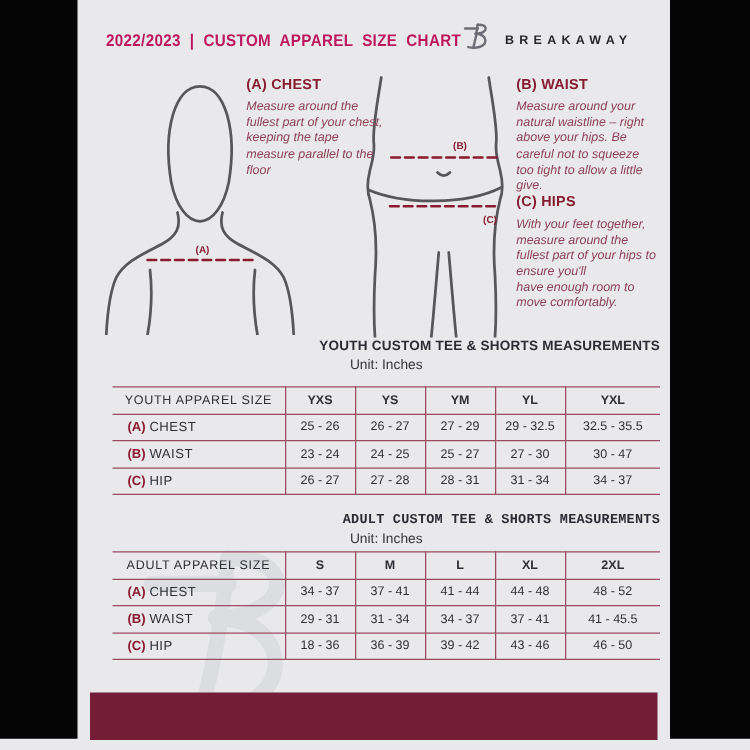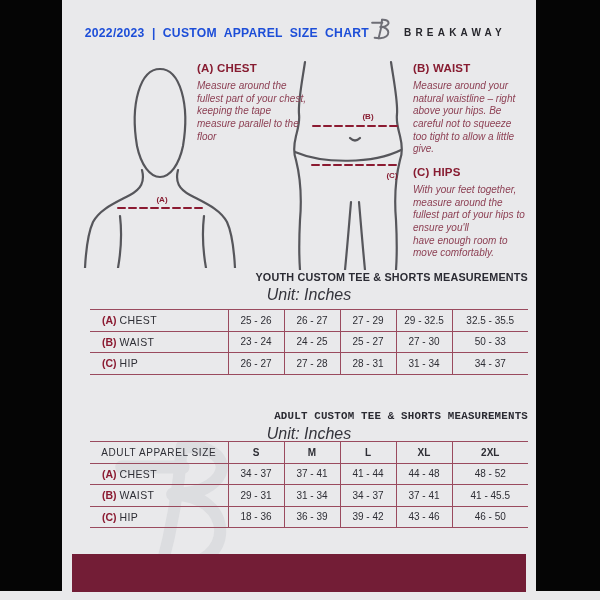--- a/index.html
+++ b/index.html
@@ -5,47 +5,47 @@
   html,body{margin:0;padding:0;background:#cfcfd2;}
   .canvas{position:relative;width:600px;height:600px;background:#e9e9eb;overflow:hidden;
           font-family:"Liberation Sans",sans-serif;}
   .bar{position:absolute;top:0;height:591px;background:#050505;}
   .bar.left{left:0;width:62px;}
   .bar.right{left:536px;width:64px;}
   .doc{position:absolute;left:62px;top:0;width:474px;height:600px;}
 
   
   .doc-title{position:absolute;top:25px;left:0;width:330px;text-align:center;
-             font-size:13.5px;font-weight:700;color:#1d4ed8;letter-spacing:.3px;word-spacing:4px;}
+             font-size:13.5px;font-weight:700;color:#be185d;letter-spacing:.3px;word-spacing:4px;}
   .doc-title span{display:inline-block;transform:scaleX(.9);transform-origin:center;white-space:nowrap;}
   .logo{position:absolute;top:16px;left:306px;display:flex;align-items:center;gap:9px;}
   .logo-glyph{width:27px;height:27px;color:#6e6e76;}
   .wordmark{font-size:10px;font-weight:700;letter-spacing:4.2px;color:#26262c;padding-top:6px;}
 
   
   .section{position:absolute;}
   .sec-h{font-size:11.5px;font-weight:700;color:#871c31;letter-spacing:.2px;}
   .sec-p{margin-top:6px;font-size:10px;font-style:italic;font-weight:500;color:#8d4054;
          line-height:1.27;white-space:pre-line;}
   .sec-chest{left:135px;top:62px;width:110px;}
   .sec-waist{left:351px;top:62px;width:110px;}
-  .sec-hips{left:351px;top:166px;width:116px;}
+  .sec-hips{left:351px;top:156px;width:116px;}
 
   .fig{position:absolute;}
   .fig-upper{left:13px;top:56px;}
   .fig-lower{left:226px;top:60px;}
   .fig path{fill:none;stroke:#56565b;stroke-width:2.2;stroke-linecap:round;}
   .fig .dash{stroke:#8b1a31;stroke-width:2;stroke-dasharray:7 4;}
   .fig text{font-family:"Liberation Sans",sans-serif;font-size:8px;font-weight:700;fill:#871c31;}
 
   
   .tbl-title{position:absolute;left:28px;width:438px;text-align:right;
              font-size:10.8px;font-weight:700;color:#2b2b33;letter-spacing:.2px;}
   .tbl-unit{position:absolute;left:28px;width:438px;text-align:center;
-            font-size:16px;font-style:italic;font-weight:500;color:#34343c;}
+            font-size:11px;font-weight:500;color:#34343c;}
   .t-youth-title{top:271px;} .t-youth-unit{top:286px;}
   .t-adult-title{top:410px;font-family:Liberation Mono, monospace;} .t-adult-unit{top:425px;}
 
   
   .size-table{position:absolute;left:28px;width:438px;border-collapse:collapse;
               border-left:hidden;border-right:hidden;table-layout:fixed;}
   .youth{top:309px;} .adult{top:441px;}
   .size-table td{border:1.4px solid #9a4a5e;height:20.5px;padding:0;text-align:center;
                  vertical-align:middle;font-size:10px;color:#2e2e35;}
   .col-label{width:138px;} .col-s{width:56px;} .col-last{width:76px;}
@@ -135,35 +135,43 @@
     <table class="size-table youth">
       <colgroup>
           <col class="col-label">
           <col class="col-s">
           <col class="col-s">
           <col class="col-s">
           <col class="col-s">
           <col class="col-last">
         </colgroup>
       <tbody>
+          <tr>
+        <td class="h-label">YOUTH APPAREL SIZE</td>
+        <td class="h-size">YXS</td>
+        <td class="h-size">YS</td>
+        <td class="h-size">YM</td>
+        <td class="h-size">YL</td>
+        <td class="h-size">YXL</td>
+      </tr>
       <tr>
         <td class="c-label"><span class="pfx">(A)</span> <span class="lbl">CHEST</span></td>
         <td>25 - 26</td>
         <td>26 - 27</td>
         <td>27 - 29</td>
         <td>29 - 32.5</td>
         <td>32.5 - 35.5</td>
       </tr>
       <tr>
         <td class="c-label"><span class="pfx">(B)</span> <span class="lbl">WAIST</span></td>
         <td>23 - 24</td>
         <td>24 - 25</td>
         <td>25 - 27</td>
         <td>27 - 30</td>
-        <td>50 - 33</td>
+        <td>30 - 47</td>
       </tr>
       <tr>
         <td class="c-label"><span class="pfx">(C)</span> <span class="lbl">HIP</span></td>
         <td>26 - 27</td>
         <td>27 - 28</td>
         <td>28 - 31</td>
         <td>31 - 34</td>
         <td>34 - 37</td>
       </tr>
     </tbody>

